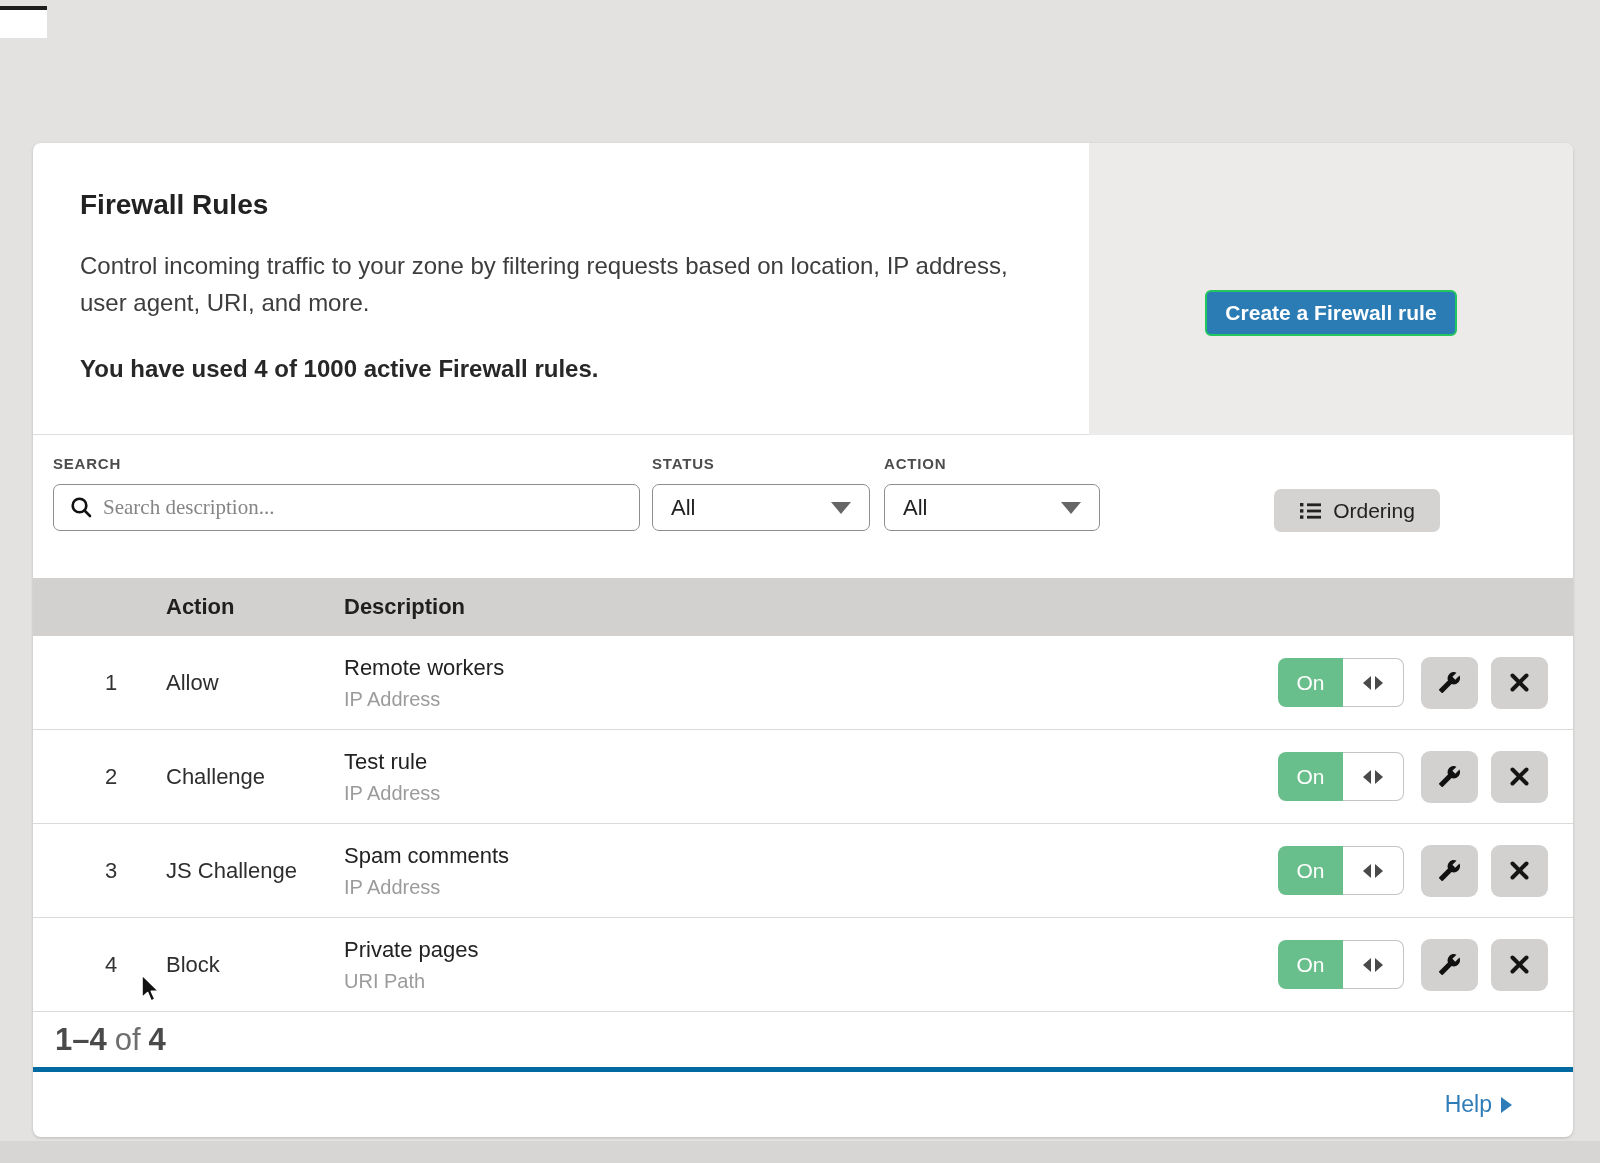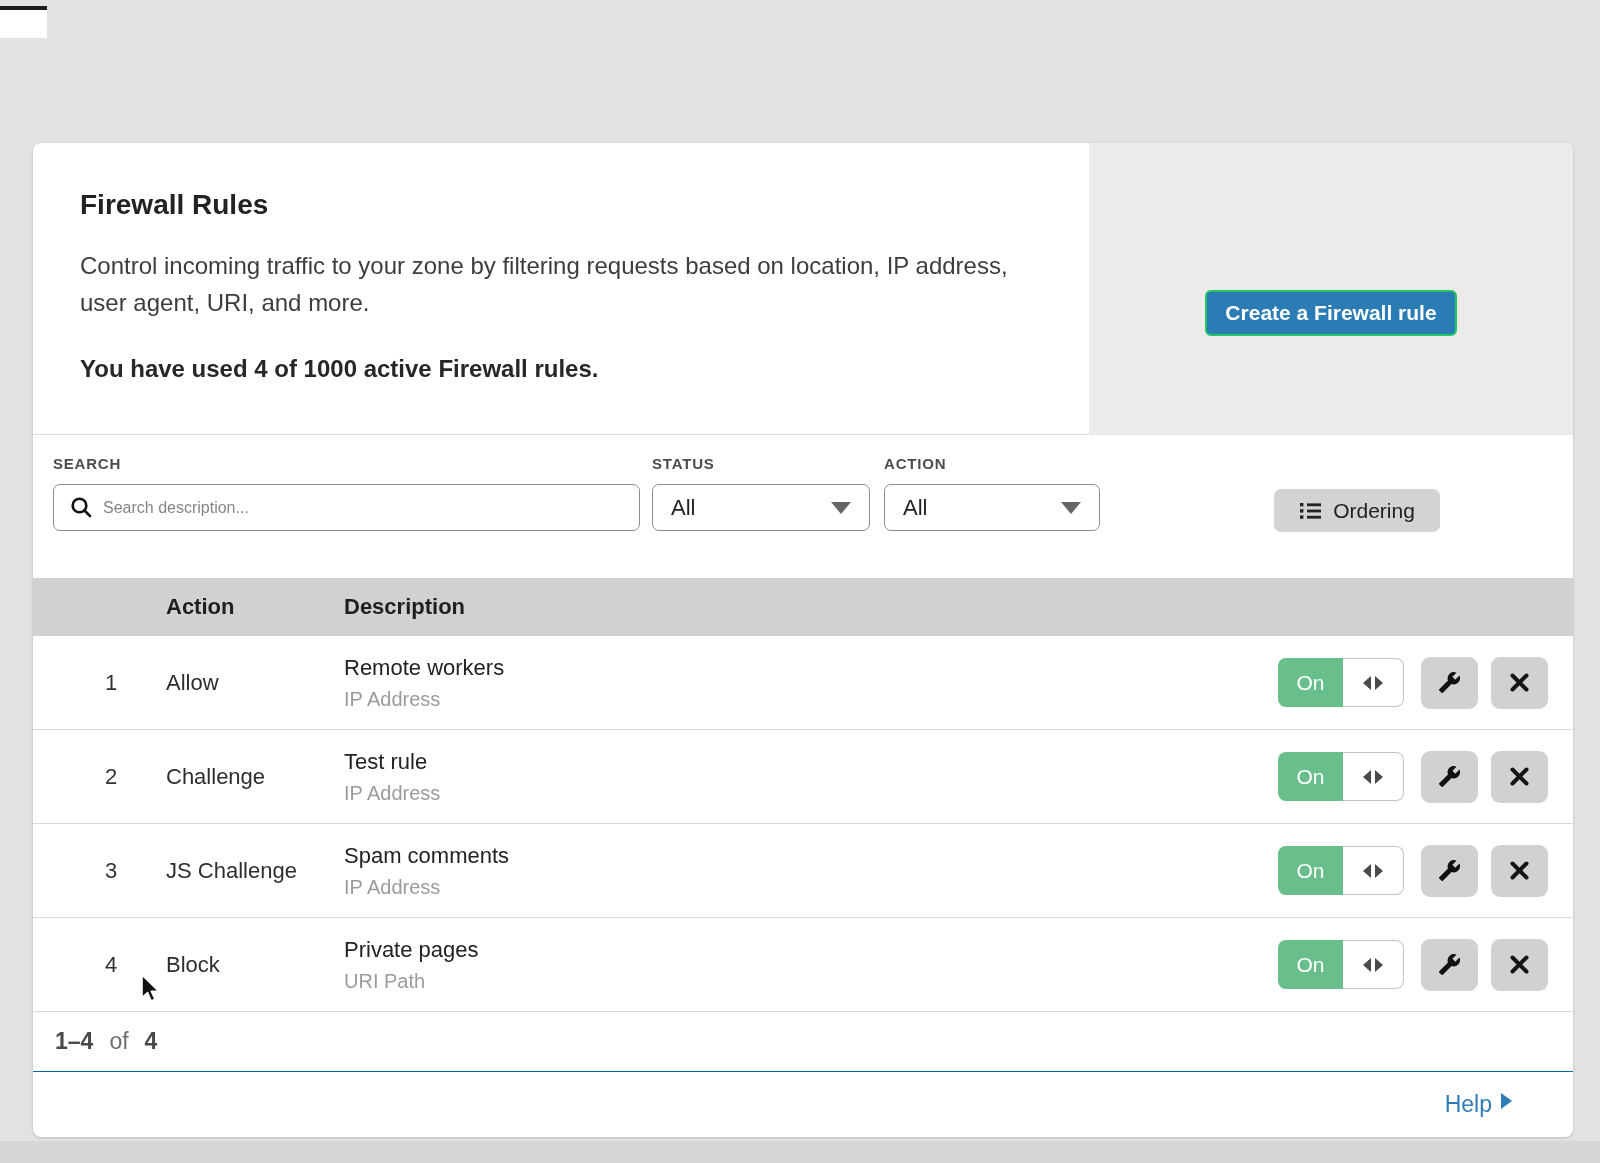--- a/index.html
+++ b/index.html
@@ -60,22 +60,22 @@
   }
   .search-filter { position: absolute; left: 20px; top: 20px; }
   .search-box {
     margin-top: 12px; width: 587px; height: 47px; background: #fff;
     border: 1px solid #8d8d8d; border-radius: 7px;
     display: flex; align-items: center;
   }
   .search-box svg { margin: 0 10px 0 16px; flex: 0 0 auto; }
   .search-input {
     border: none; outline: none; background: transparent;
-    font-size: 16px; color: #000000; width: 100%; height: 100%;
-    font-family: Liberation Sans, sans-serif;
+    font-size: 21px; color: #000000; width: 100%; height: 100%;
+    font-family: Liberation Serif, serif;
   }
   .search-input::placeholder { color: #858585; }
   .status-filter { position: absolute; left: 619px; top: 20px; }
   .action-filter { position: absolute; left: 851px; top: 20px; }
   .select {
     margin-top: 12px; height: 47px; background: #fff;
     border: 1px solid #8d8d8d; border-radius: 7px;
     display: flex; align-items: center; justify-content: space-between;
     padding: 0 18px; font-size: 22px; color: #222; cursor: pointer;
   }
@@ -126,25 +126,25 @@
   .icon-btn {
     width: 57px; height: 52px; background: #d2d1cf; border: none; border-radius: 9px;
     display: flex; align-items: center; justify-content: center; cursor: pointer;
   }
   .icon-btn.wrench { margin-left: 17px; }
   .icon-btn.close { margin-left: 13px; }
 
   
   .pagination {
     height: 60px; display: flex; align-items: center; padding-left: 22px;
-    font-size: 23px; color: #6e6e6e; gap: 16px; border-bottom: 1px solid #0369a1;
+    font-size: 31px; color: #6e6e6e; gap: 8px; border-bottom: 5px solid #0369a1;
   }
   .pagination .strong { font-weight: 700; color: #4a4a4a; }
   .help-row { height: 64px; display: flex; align-items: center; justify-content: flex-end; padding-right: 61px; }
-  .help-link { display: flex; align-items: flex-start; gap: 9px; color: #2e7cb8; font-size: 23px; cursor: pointer; text-decoration: none; }
+  .help-link { display: flex; align-items: center; gap: 9px; color: #2e7cb8; font-size: 23px; cursor: pointer; text-decoration: none; }
   .help-arrow { width:0; height:0; border-top:8px solid transparent; border-bottom:8px solid transparent; border-left:11px solid #2e7cb8; margin-top: 2px; }
 
   .cursor { position: absolute; left: 140px; top: 974px; pointer-events: none; }
 </style>
 </head>
 <body>
 
 <div class="page">
 
   <div class="top-artifact"></div>

